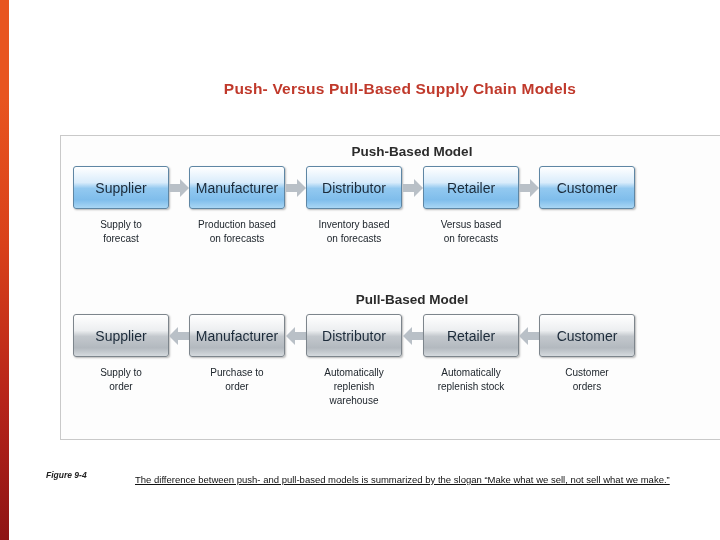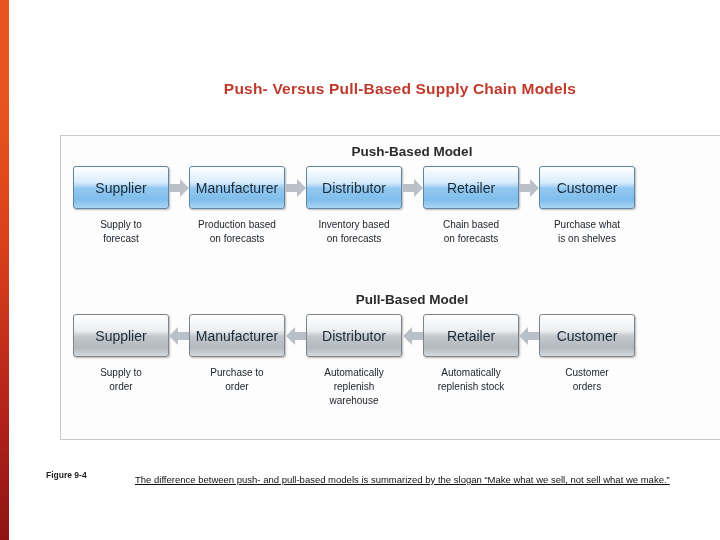--- a/index.html
+++ b/index.html
@@ -145,20 +145,21 @@
   .arrow-3 { left: 458px; }
 
   
   .fig-label {
     position: absolute;
     left: 46px;
     top: 470px;
     font-size: 8.5px;
     font-weight: bold;
     color: #222;
+    font-style: italic;
   }
   .fig-desc {
     position: absolute;
     left: 135px;
     top: 473px;
     width: 555px;
     font-size: 9.5px;
     line-height: 14px;
     color: #111;
     text-decoration: underline;
@@ -201,32 +202,30 @@
       <div class="caption">Inventory based
 on forecasts</div>
     </div>
     <div class="arrow right arrow-2">
       <div class="shaft"></div>
         <div class="head"></div>
     </div>
 
     <div class="node node-3">
       <div class="box blue">Retailer</div>
-      <div class="caption">Chain based
+      <div class="caption">Versus based
 on forecasts</div>
     </div>
     <div class="arrow right arrow-3">
       <div class="shaft"></div>
         <div class="head"></div>
     </div>
 
     <div class="node node-4">
       <div class="box blue">Customer</div>
-      <div class="caption">Purchase what
-is on shelves</div>
     </div>
   </div>
 
   <div class="model-heading pull-heading">Pull-Based Model</div>
 
   <div class="row pull-row">
     <div class="node node-0">
       <div class="box gray">Supplier</div>
       <div class="caption">Supply to
 order</div>

